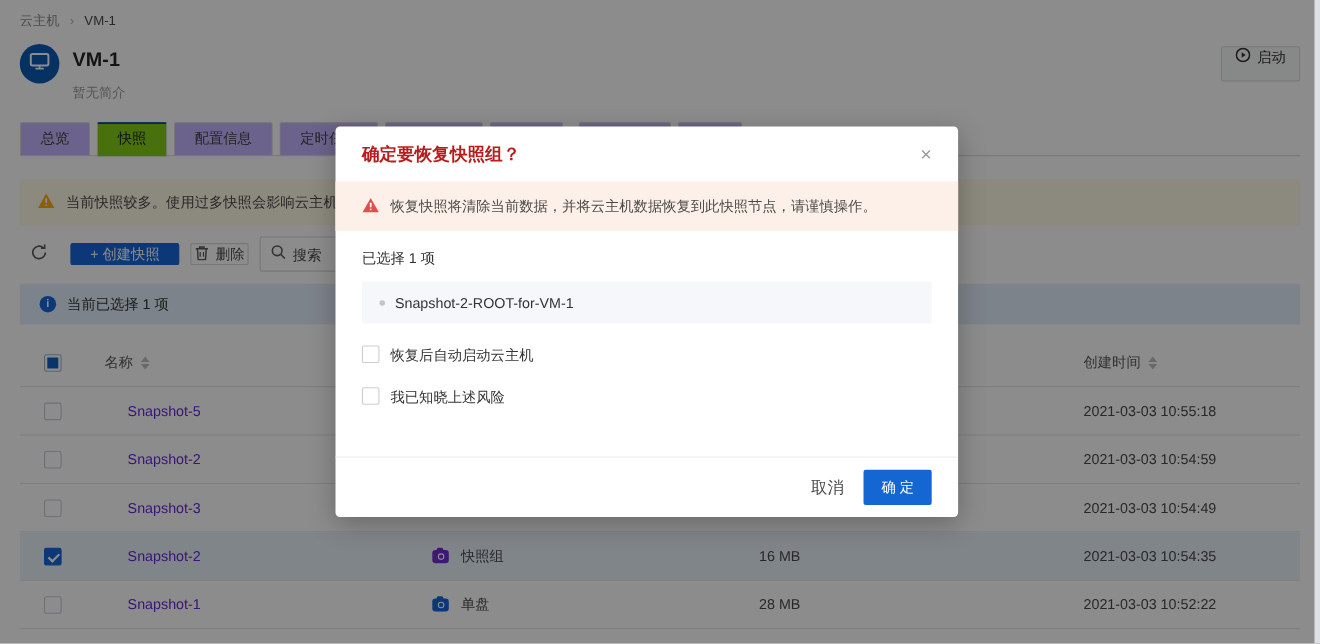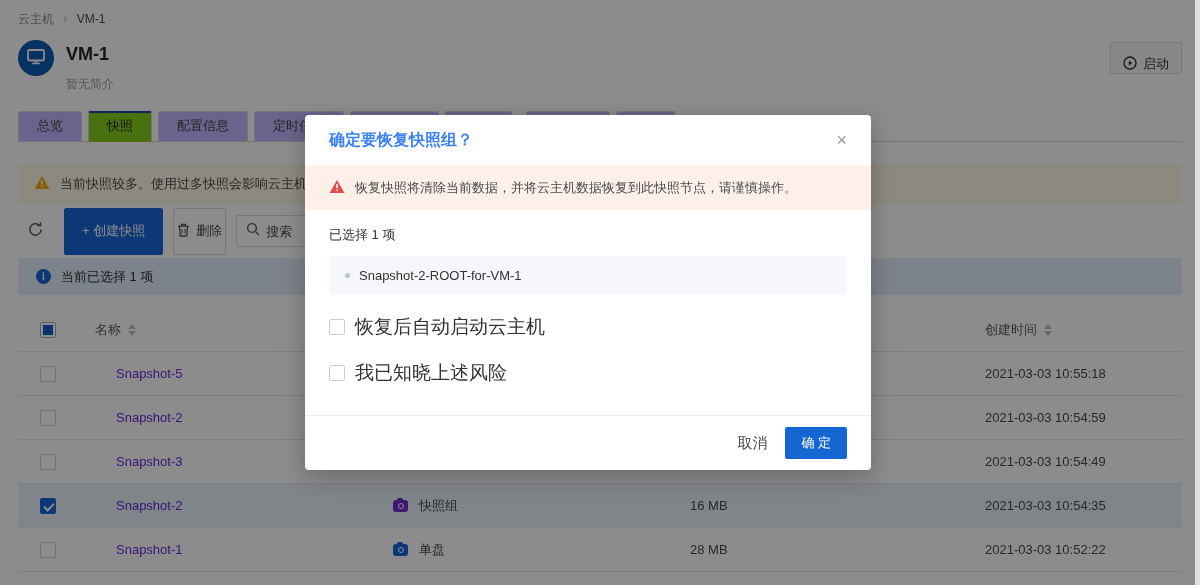--- a/index.html
+++ b/index.html
@@ -13,21 +13,21 @@
   .breadcrumb .sep { margin:0 6px; color:#b0b0b0; }
   .breadcrumb .crumb-current { color:#4a4a4a; }
 
   .avatar { position:absolute; top:40px; left:18px; width:36px; height:36px; border-radius:50%;
             background:#0b5ab4; display:flex; align-items:center; justify-content:center; }
   .page-title { position:absolute; top:44px; left:66px; font-size:18px; font-weight:bold; color:#262626; }
   .page-subtitle { position:absolute; top:76px; left:66px; font-size:12px; color:#9b9b9b; }
 
   .start-btn { position:absolute; top:42px; right:18px; height:32px; padding:0 12px;
                background:#f6f7f8; border:1px solid #dcdcdc; border-radius:2px;
-               display:flex; align-items:flex-end; gap:6px; font-size:13px; color:#333; cursor:pointer; }
+               display:flex; align-items:flex-start; gap:6px; font-size:13px; color:#333; cursor:pointer; }
 
   
   .tabbar { position:absolute; top:112px; left:18px; right:18px; height:30px;
             border-bottom:1px solid #d8d8d8; display:flex; align-items:flex-end; }
   .tab { height:30px; line-height:27px; text-align:center; font-size:13px; color:#444;
          background:#c4b5fd; border:1px solid #d8d8d8; border-bottom:none;
          border-radius:2px 2px 0 0; padding:0 18px; margin-right:6px; cursor:pointer; }
   .tab.active { background:#84cc16; border-top:2px solid #14489c; height:31px; margin-bottom:-1px;
                 line-height:26px; color:#222; z-index:1; }
   .tab.ghost { padding:0; }
@@ -35,21 +35,21 @@
 
   
   .warn-banner { position:absolute; top:163px; left:18px; right:18px; height:42px;
                  background:#fffbe6; display:flex; align-items:center; gap:10px;
                  padding:0 16px; font-size:13px; color:#4a4a4a; }
 
   
   .toolbar { position:absolute; top:215px; left:18px; height:32px; display:flex; align-items:center; }
   .icon-btn { width:34px; height:32px; display:flex; align-items:center; justify-content:center;
               background:transparent; border:none; cursor:pointer; }
-  .btn { height:47px; border-radius:2px; font-size:13px; display:flex; align-items:center;
+  .btn { height:20px; border-radius:2px; font-size:13px; display:flex; align-items:center;
          justify-content:center; cursor:pointer; }
   .btn-primary { background:#1766d9; color:#fff; border:1px solid #1766d9; padding:0 17px; margin-left:12px; }
   .btn-default { background:#fff; color:#4a4a4a; border:1px solid #d9d9d9; padding:0 3px; margin-left:10px; gap:6px;text-align:center; }
   .search-box { margin-left:10px; height:32px; width:220px; border:1px solid #d9d9d9; border-radius:2px;
                 display:flex; align-items:center; padding:0 9px; gap:6px; background:#fff; }
   .search-box input { border:none; outline:none; font-size:13px; width:100%; color:#333;
                       font-family:"Liberation Sans","DejaVu Sans",sans-serif; }
   .search-box input::placeholder { color:#4a4a4a; }
 
   
@@ -93,30 +93,30 @@
   .cam.group { background:#722ed1; } .cam.group::after { background:#722ed1; }
   .cam.single { background:#1766d9; } .cam.single::after { background:#1766d9; }
 
   
   .overlay { position:absolute; inset:0; background:rgba(0,0,0,0.45); z-index:2; }
   .scroll-strip { position:absolute; top:0; right:0; bottom:0; width:5px; background:#dde1e6; z-index:3; }
 
   .modal { position:absolute; left:305px; top:115px; width:566px; height:355px; background:#fff;
            border-radius:4px; box-shadow:0 6px 24px rgba(0,0,0,0.25); z-index:4; }
   .modal-header { height:50px; display:flex; align-items:center; justify-content:space-between; padding:0 24px; }
-  .modal-title { font-size:16px; font-weight:bold; color:#3b82f6; }
+  .modal-title { font-size:16px; font-weight:bold; color:#b91c1c; }
   .modal-close { font-size:18px; color:#999; cursor:pointer; line-height:1; }
   .modal-alert { height:45px; background:#fdf0e8; display:flex; align-items:center; gap:10px;
                  padding:0 24px; font-size:13px; color:#4a4a4a; }
   .modal-body { padding:16px 24px 0 24px; }
   .sel-label { font-size:13px; color:#333; margin-bottom:12px; }
   .sel-list { background:#f5f7fa; border-radius:2px; height:38px; display:flex; align-items:center;
               gap:9px; padding:0 16px; font-size:13px; color:#333; }
   .dot { width:5px; height:5px; border-radius:50%; background:#c0c4cc; flex:0 0 auto; }
-  .chk-row { display:flex; align-items:center; gap:10px; font-size:19px; color:#333; margin-top:20px; cursor:pointer; }
+  .chk-row { display:flex; align-items:flex-start; gap:10px; font-size:13px; color:#333; margin-top:20px; cursor:pointer; }
   .chk-row:first-of-type { margin-top:28px; }
   .modal-footer { position:absolute; left:0; right:0; bottom:0; height:55px; border-top:1px solid #ededed;
                   display:flex; align-items:center; justify-content:flex-end; gap:18px; padding:0 24px; }
   .btn-text { background:transparent; border:none; font-size:15px; color:#4a4a4a; cursor:pointer;
               font-family:inherit; }
   .btn-ok { background:#1467d2; color:#fff; border:none; border-radius:2px; height:32px; padding:0 16px;
             font-size:13px; cursor:pointer; font-family:inherit; }
 </style>
 </head>
 <body>

